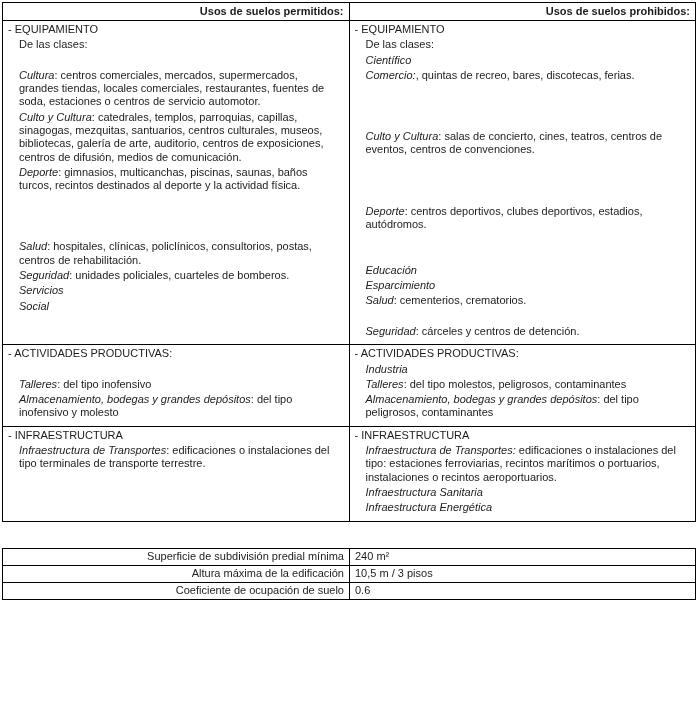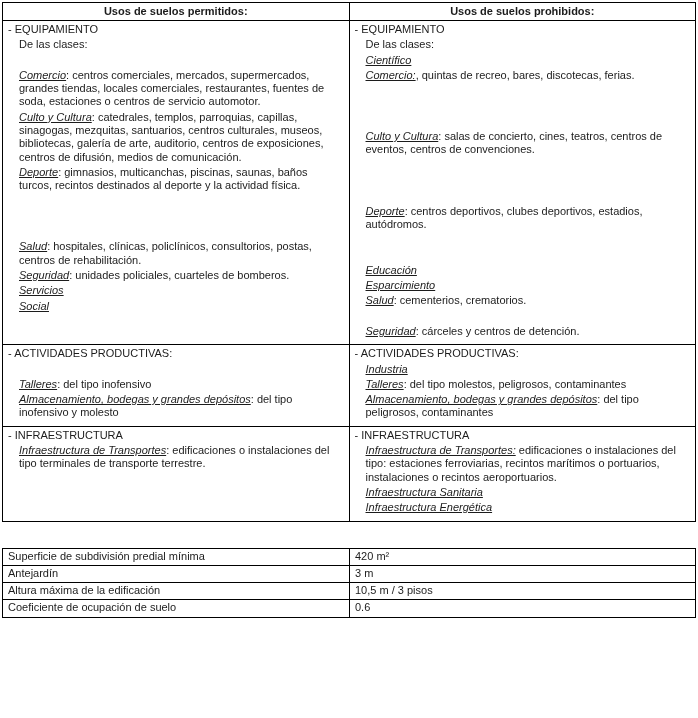--- a/index.html
+++ b/index.html
@@ -10,38 +10,38 @@
     font-family: "Liberation Sans", "DejaVu Sans", sans-serif;
     font-size: 11px;
   }
   .page { width: 698px; height: 718px; padding: 2px; overflow: hidden; }
 
   table { border-collapse: collapse; width: 694px; table-layout: fixed; }
   td, th { border: 1px solid #000; vertical-align: top; }
 
   
   .land-use-table th {
-    text-align: center;
+    text-align: right;
     font-weight: bold;
     font-size: 11px;
     padding: 2px 5px 3px 5px;
   }
   .land-use-table td.cell { padding: 2px 13px 4px 5px; }
 
   .para { line-height: 13.3px; margin-bottom: 2px; }
   .para.blank { height: 13.3px; }
   .para.dash { padding-left: 11px; text-indent: -11px; }
   .para.indent { padding-left: 11px; }
   .run-u  { text-decoration: underline; }
-  .run-iu { text-decoration: underline; font-style: italic; }
+  .run-iu { font-style: italic; }
 
   
   .params-table { margin-top: 26px; }
   .params-table td { padding: 1px 5px 2px 5px; line-height: 13.3px; }
-  .params-table td.label-cell { width: 347px; }
+  .params-table td.label-cell { width: 347px; text-align: right; }
   .params-table td.value-cell { text-align: left; }
 </style>
 </head>
 <body>
 
 <div class="page">
 
   <table class="land-use-table">
     <colgroup>
       <col style="width:50%">
@@ -54,21 +54,21 @@
       </th>
       <th>
         <span>Usos de suelos prohibidos:</span>
       </th>
     </tr>
     <tr>
       <td class="cell">
             <div class="para dash"><span>- </span><span>EQUIPAMIENTO</span></div>
             <div class="para indent"><span>De las clases:</span></div>
             <div class="para blank"></div>
-            <div class="para indent"><span class="run-iu">Comercio</span><span>: centros comerciales, mercados, supermercados, grandes tiendas, locales comerciales, restaurantes, fuentes de soda, estaciones o centros de servicio automotor.</span></div>
+            <div class="para indent"><span class="run-iu">Cultura</span><span>: centros comerciales, mercados, supermercados, grandes tiendas, locales comerciales, restaurantes, fuentes de soda, estaciones o centros de servicio automotor.</span></div>
             <div class="para indent"><span class="run-iu">Culto y Cultura</span><span>: catedrales, templos, parroquias, capillas, sinagogas, mezquitas, santuarios, centros culturales, museos, bibliotecas, galería de arte, auditorio, centros de exposiciones, centros de difusión, medios de comunicación.</span></div>
             <div class="para indent"><span class="run-iu">Deporte</span><span>: gimnasios, multicanchas, piscinas, saunas, baños turcos, recintos destinados al deporte y la actividad física.</span></div>
             <div class="para blank"></div>
             <div class="para blank"></div>
             <div class="para blank"></div>
             <div class="para indent"><span class="run-iu">Salud</span><span>: hospitales, clínicas, policlínicos, consultorios, postas, centros de rehabilitación.</span></div>
             <div class="para indent"><span class="run-iu">Seguridad</span><span>: unidades policiales, cuarteles de bomberos.</span></div>
             <div class="para indent"><span class="run-iu">Servicios</span></div>
             <div class="para indent"><span class="run-iu">Social</span></div>
           </td>
@@ -124,25 +124,21 @@
     </table>
 
   <table class="params-table">
     <colgroup>
       <col style="width:347px">
         <col>
     </colgroup>
     <tbody>
         <tr>
           <td class="label-cell">Superficie de subdivisión predial mínima</td>
-          <td class="value-cell">420 m²</td>
-        </tr>
-        <tr>
-          <td class="label-cell">Antejardín</td>
-          <td class="value-cell">3 m</td>
+          <td class="value-cell">240 m²</td>
         </tr>
         <tr>
           <td class="label-cell">Altura máxima de la edificación</td>
           <td class="value-cell">10,5 m / 3 pisos</td>
         </tr>
         <tr>
           <td class="label-cell">Coeficiente de ocupación de suelo</td>
           <td class="value-cell">0.6</td>
         </tr>
       </tbody>

